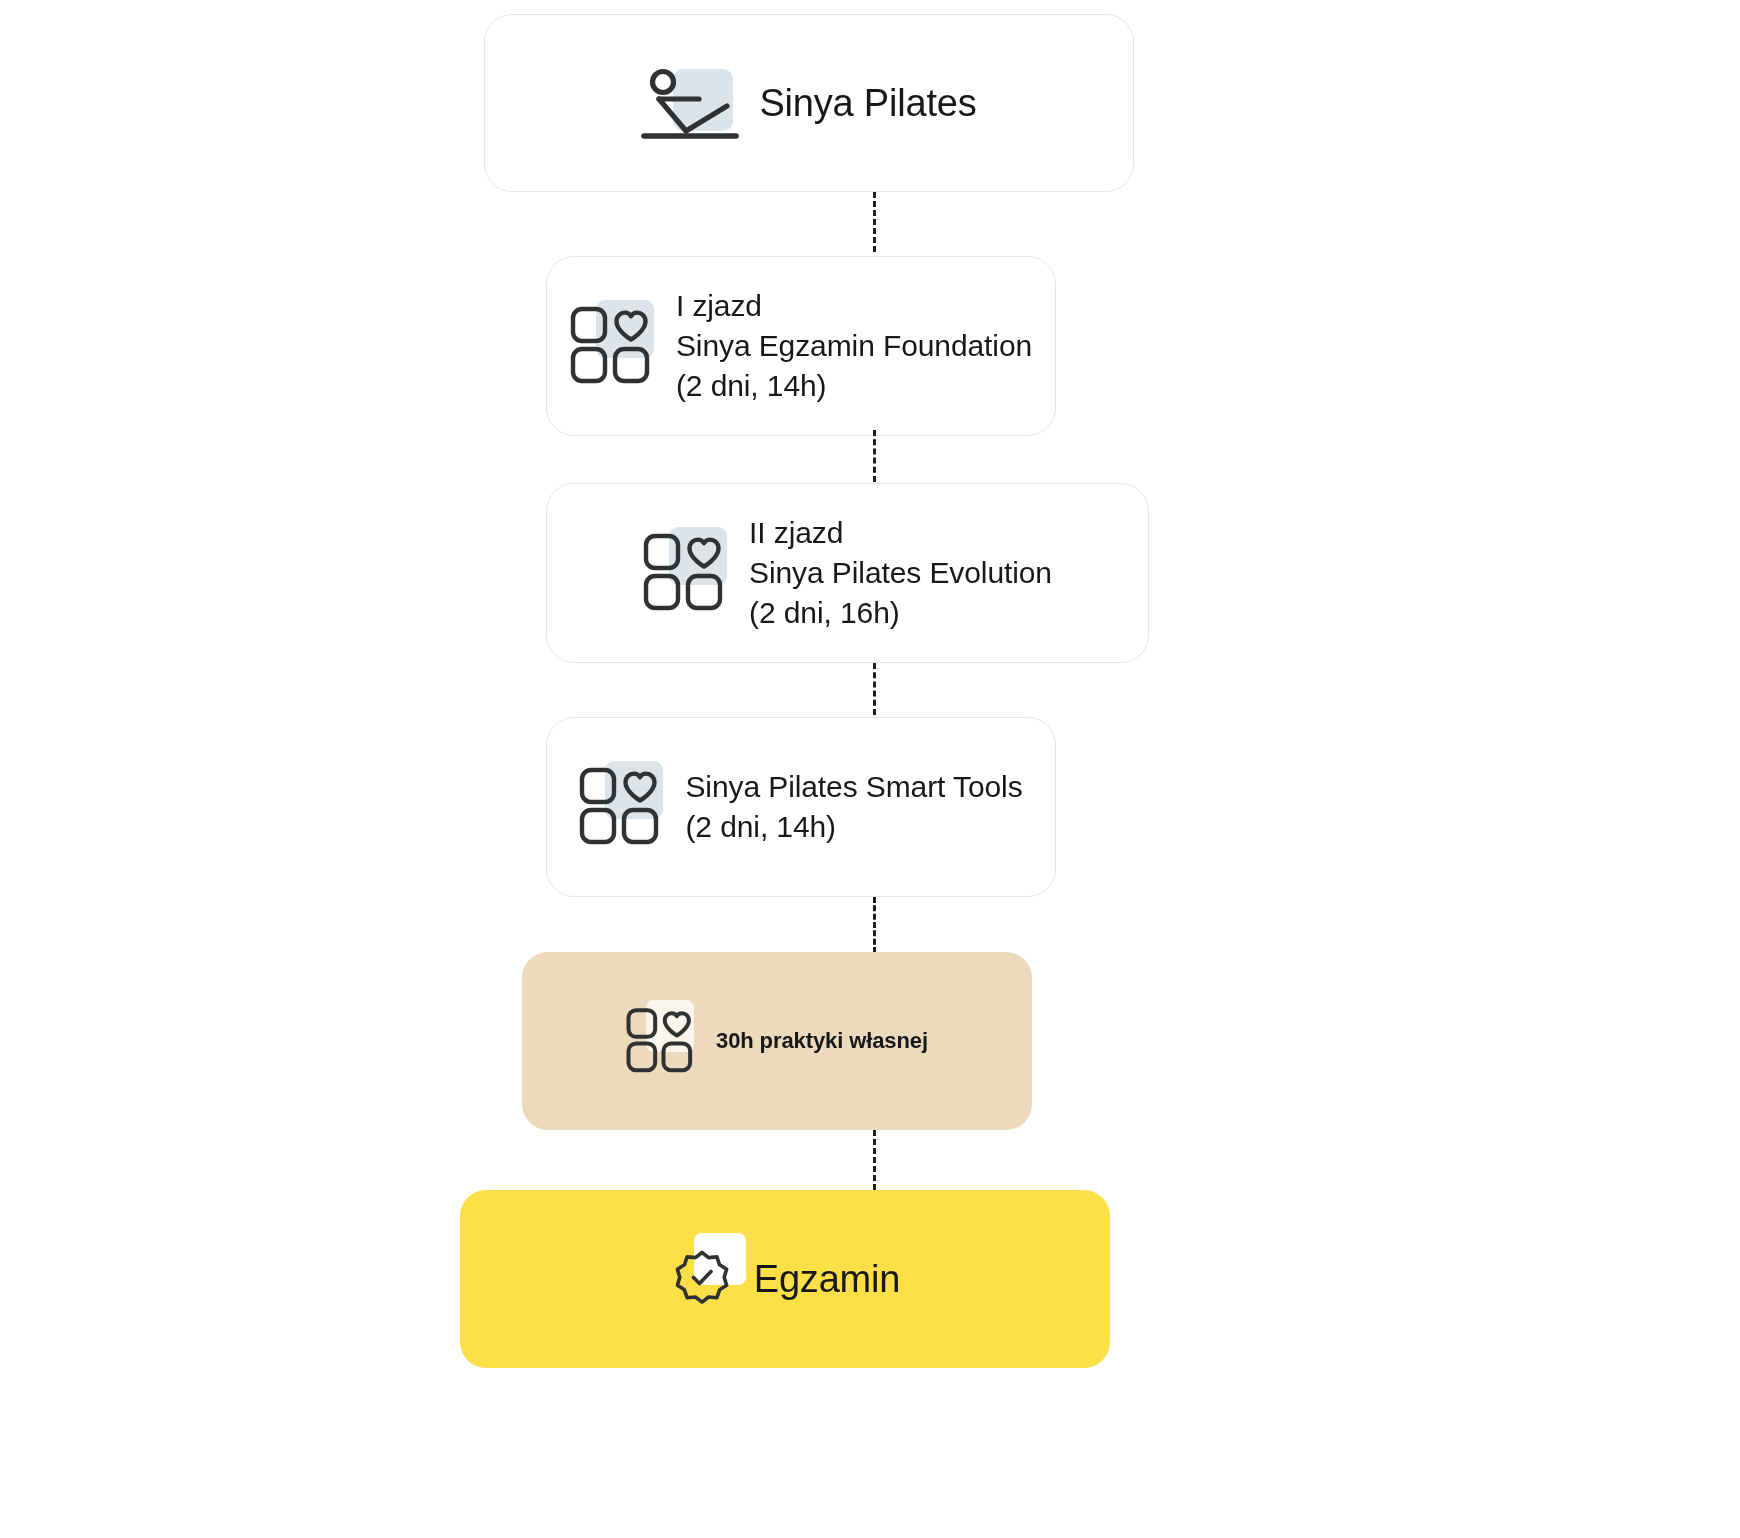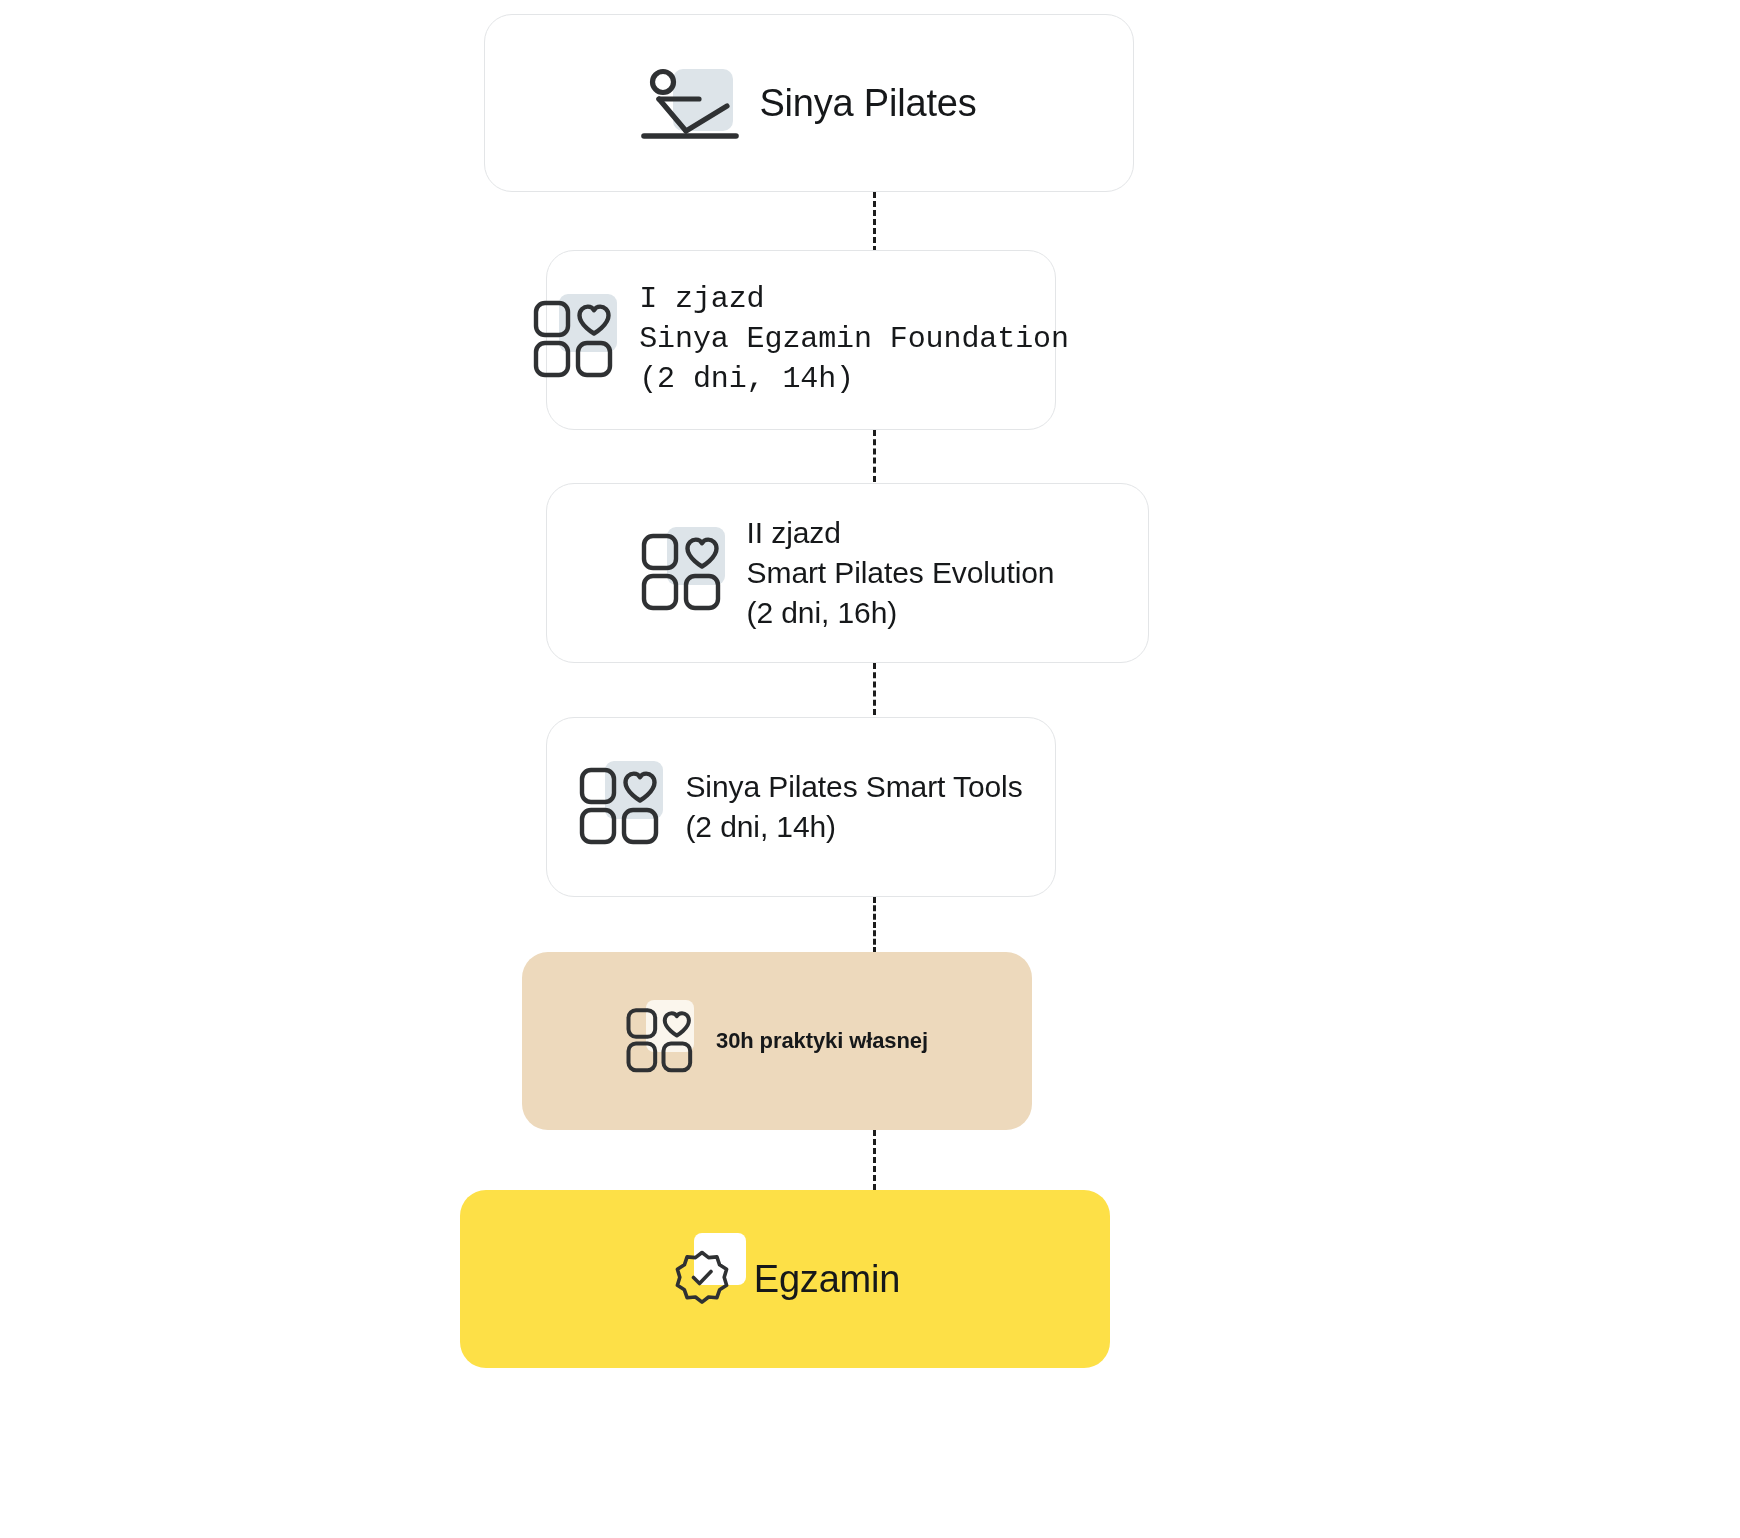--- a/index.html
+++ b/index.html
@@ -118,21 +118,21 @@
         </svg>
       </span>
       <div class="title-lines">
         <div>Sinya Pilates</div>
       </div>
     </div>
   </div>
 
   <div class="connector" style="top:192px; height:60px;"></div>
 
-  <div class="node card-white" style="left:522px; top:250px; width:510px; height:180px;font-family:Liberation Mono, monospace;">
+  <div class="node card-white" style="left:522px; top:256px; width:510px; height:180px;">
     <div class="node-inner">
       <span class="icon-wrap">
         <span class="badge badge-blue" style="left:26px; top:-4px; width:58px; height:58px;"></span>
         <svg class="glyph" width="84" height="84" viewBox="0 0 84 84" fill="none" stroke="#2f3133" stroke-width="4.4" stroke-linecap="round" stroke-linejoin="round">
           <rect x="3" y="5" width="32" height="32" rx="9"></rect>
           <rect x="3" y="45" width="32" height="32" rx="9"></rect>
           <rect x="45" y="45" width="32" height="32" rx="9"></rect>
           <path d="M61 35.5 C61 35.5 46.5 27 46.5 17.5 C46.5 12 50.6 8.6 54.8 8.6 C58 8.6 60.2 10.6 61 12.2 C61.8 10.6 64 8.6 67.2 8.6 C71.4 8.6 75.5 12 75.5 17.5 C75.5 27 61 35.5 61 35.5 Z"></path>
         </svg>
       </span>
@@ -152,21 +152,21 @@
         <span class="badge badge-blue" style="left:26px; top:-4px; width:58px; height:58px;"></span>
         <svg class="glyph" width="84" height="84" viewBox="0 0 84 84" fill="none" stroke="#2f3133" stroke-width="4.4" stroke-linecap="round" stroke-linejoin="round">
           <rect x="3" y="5" width="32" height="32" rx="9"></rect>
           <rect x="3" y="45" width="32" height="32" rx="9"></rect>
           <rect x="45" y="45" width="32" height="32" rx="9"></rect>
           <path d="M61 35.5 C61 35.5 46.5 27 46.5 17.5 C46.5 12 50.6 8.6 54.8 8.6 C58 8.6 60.2 10.6 61 12.2 C61.8 10.6 64 8.6 67.2 8.6 C71.4 8.6 75.5 12 75.5 17.5 C75.5 27 61 35.5 61 35.5 Z"></path>
         </svg>
       </span>
       <div class="step-lines">
         <div>II zjazd</div>
-        <div>Smart Pilates Evolution</div>
+        <div>Sinya Pilates Evolution</div>
         <div>(2 dni, 16h)</div>
       </div>
     </div>
   </div>
 
   <div class="connector" style="top:663px; height:52px;"></div>
 
   <div class="node card-white" style="left:522px; top:717px; width:510px; height:180px;">
     <div class="node-inner">
       <span class="icon-wrap">

